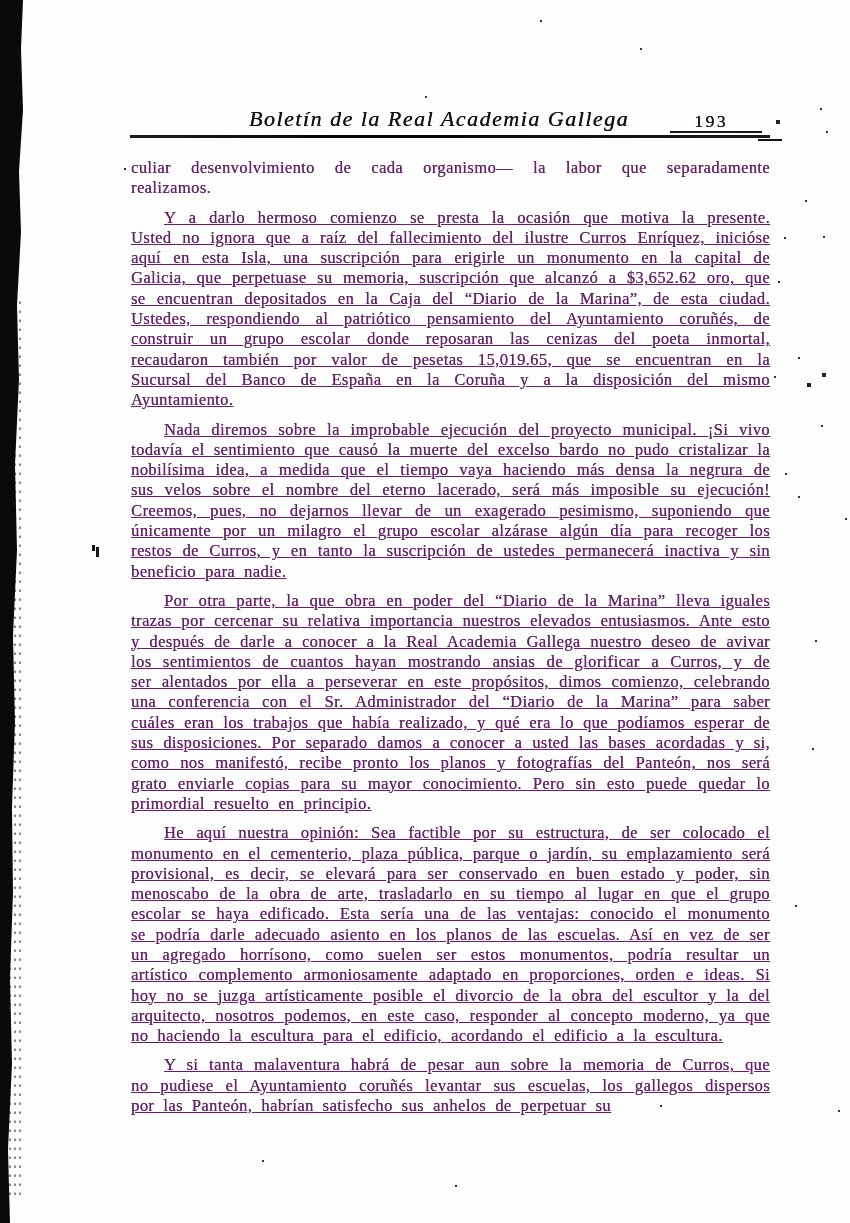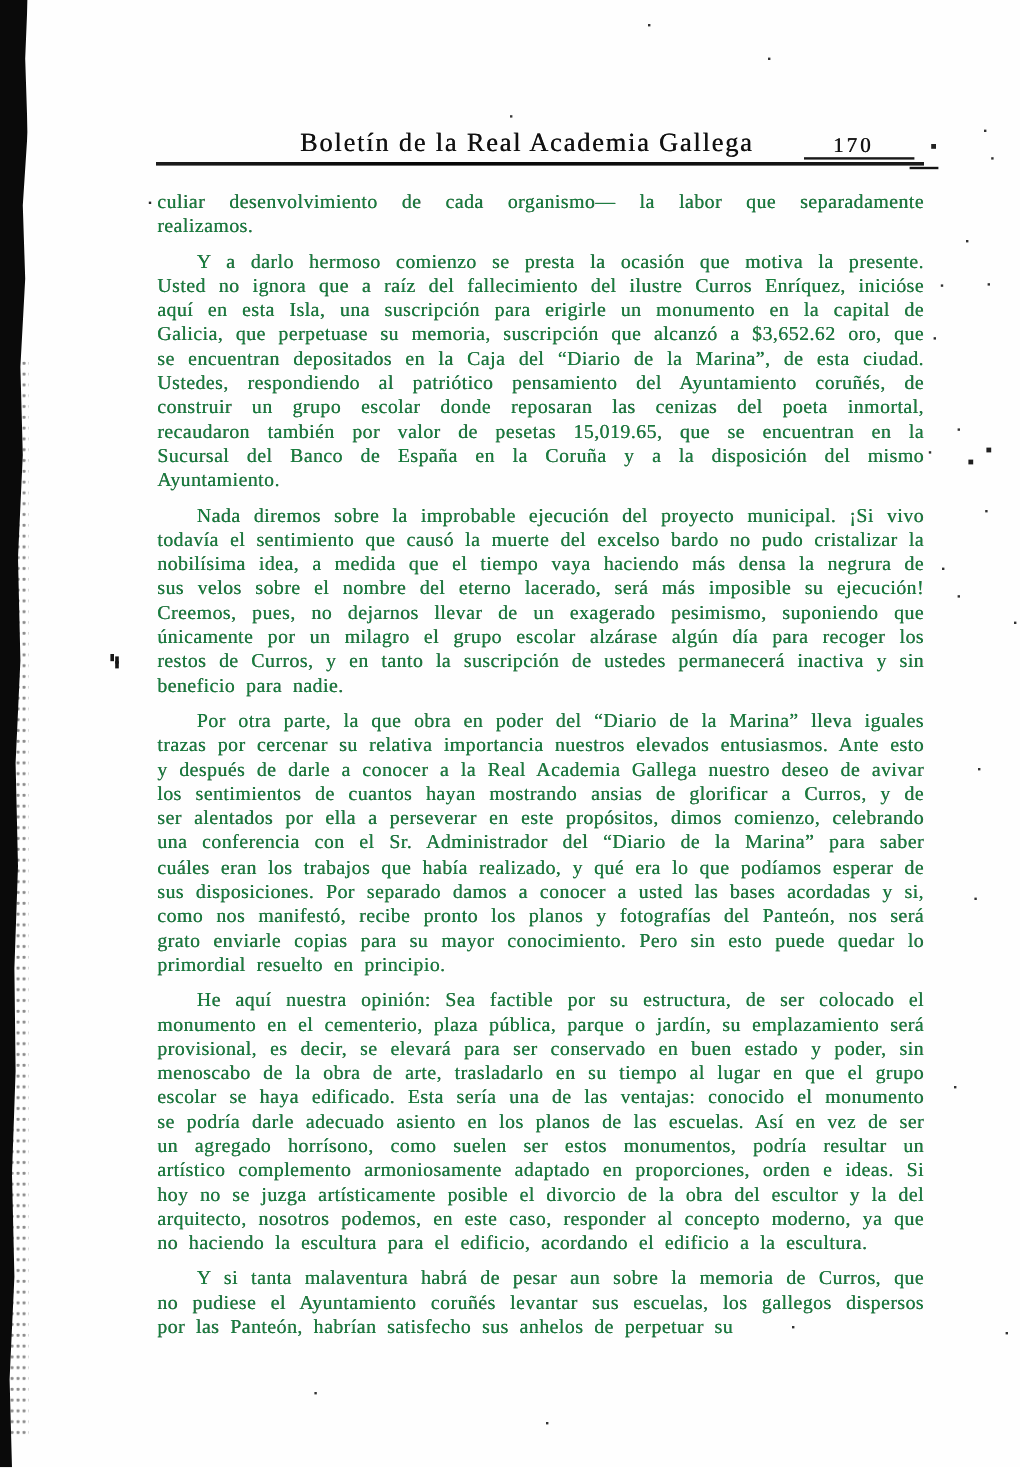--- a/index.html
+++ b/index.html
@@ -57,21 +57,21 @@
       838px 1110px 0 0 #333;
   }
   .margin-mark{
     position:absolute; left:92px; top:545px; width:3px; height:6px; background:#161616;
     box-shadow:4px 2px 0 0 #161616, 4px 6px 0 0 #161616;
   }
 
   
   .header{ position:absolute; left:130px; top:106px; width:640px; }
   .title{
-    text-align:center; font-size:22px;
+    text-align:center; font-style:italic; font-size:22px;
     letter-spacing:1.5px; color:#121212; padding-right:22px;
     text-shadow:0.3px 0 0 currentColor;
   }
   .pagenum{
     position:absolute; top:5px; right:42px; font-size:17.5px;
     letter-spacing:2.5px; color:#141414; text-shadow:0.3px 0 0 currentColor;
   }
   .rule{
     margin-top:3px; height:3px; position:relative;
     background:linear-gradient(90deg,#1c1c1c 0%, #050505 35%, #101010 70%, #1a1a1a 100%);
@@ -82,40 +82,40 @@
   .rule::after{ 
     content:""; position:absolute; right:-12px; bottom:-3px; width:24px; height:2px; background:#141414;
   }
 
   
   .body-text{
     position:absolute; left:131px; top:158px; width:639px;
     font-size:16.5px; line-height:20.3px;
     text-align:justify; text-justify:inter-word;
     letter-spacing:0.4px; word-spacing:4.5px;
-    color:#15803d;
+    color:#701a75;
     text-shadow:0.25px 0 0 rgba(20,20,20,.75);
   }
   .body-text p{ margin:0 0 9px 0; text-indent:33px; }
   .body-text p.first{ text-indent:0; }
-  .body-text p.sp{ margin-top:5px; }
+  .body-text p.sp{ margin-top:5px;text-decoration:underline; }
 </style>
 </head>
 <body>
 
 <div class="page">
 
   <div class="scan-strip"></div>
   <div class="scan-speckles"></div>
   <div class="noise-dots"></div>
   <div class="margin-mark"></div>
 
   <div class="header">
     <div class="title">Boletín de la Real Academia Gallega</div>
-    <div class="pagenum">170</div>
+    <div class="pagenum">193</div>
     <div class="rule"></div>
   </div>
 
   <div class="body-text">
     <p class="first">culiar desenvolvimiento de cada organismo— la labor que separadamente realizamos.</p>
     <p class="sp">Y a darlo hermoso comienzo se presta la ocasión que motiva la presente. Usted no ignora que a raíz del fallecimiento del ilustre Curros Enríquez, inicióse aquí en esta Isla, una suscripción para erigirle un monumento en la capital de Galicia, que perpetuase su memoria, suscripción que alcanzó a $3,652.62 oro, que se encuentran depositados en la Caja del “Diario de la Marina”, de esta ciudad. Ustedes, respondiendo al patriótico pensamiento del Ayuntamiento coruñés, de construir un grupo escolar donde reposaran las cenizas del poeta inmortal, recaudaron también por valor de pesetas 15,019.65, que se encuentran en la Sucursal del Banco de España en la Coruña y a la disposición del mismo Ayuntamiento.</p>
     <p class="sp">Nada diremos sobre la improbable ejecución del proyecto municipal. ¡Si vivo todavía el sentimiento que causó la muerte del excelso bardo no pudo cristalizar la nobilísima idea, a medida que el tiempo vaya haciendo más densa la negrura de sus velos sobre el nombre del eterno lacerado, será más imposible su ejecución! Creemos, pues, no dejarnos llevar de un exagerado pesimismo, suponiendo que únicamente por un milagro el grupo escolar alzárase algún día para recoger los restos de Curros, y en tanto la suscripción de ustedes permanecerá inactiva y sin beneficio para nadie.</p>
     <p class="sp">Por otra parte, la que obra en poder del “Diario de la Marina” lleva iguales trazas por cercenar su relativa importancia nuestros elevados entusiasmos. Ante esto y después de darle a conocer a la Real Academia Gallega nuestro deseo de avivar los sentimientos de cuantos hayan mostrando ansias de glorificar a Curros, y de ser alentados por ella a perseverar en este propósitos, dimos comienzo, celebrando una conferencia con el Sr. Administrador del “Diario de la Marina” para saber cuáles eran los trabajos que había realizado, y qué era lo que podíamos esperar de sus disposiciones. Por separado damos a conocer a usted las bases acordadas y si, como nos manifestó, recibe pronto los planos y fotografías del Panteón, nos será grato enviarle copias para su mayor conocimiento. Pero sin esto puede quedar lo primordial resuelto en principio.</p>
     <p class="sp">He aquí nuestra opinión: Sea factible por su estructura, de ser colocado el monumento en el cementerio, plaza pública, parque o jardín, su emplazamiento será provisional, es decir, se elevará para ser conservado en buen estado y poder, sin menoscabo de la obra de arte, trasladarlo en su tiempo al lugar en que el grupo escolar se haya edificado. Esta sería una de las ventajas: conocido el monumento se podría darle adecuado asiento en los planos de las escuelas. Así en vez de ser un agregado horrísono, como suelen ser estos monumentos, podría resultar un artístico complemento armoniosamente adaptado en proporciones, orden e ideas. Si hoy no se juzga artísticamente posible el divorcio de la obra del escultor y la del arquitecto, nosotros podemos, en este caso, responder al concepto moderno, ya que no haciendo la escultura para el edificio, acordando el edificio a la escultura.</p>
     <p class="sp">Y si tanta malaventura habrá de pesar aun sobre la memoria de Curros, que no pudiese el Ayuntamiento coruñés levantar sus escuelas, los gallegos dispersos por las Panteón, habrían satisfecho sus anhelos de perpetuar su</p>

